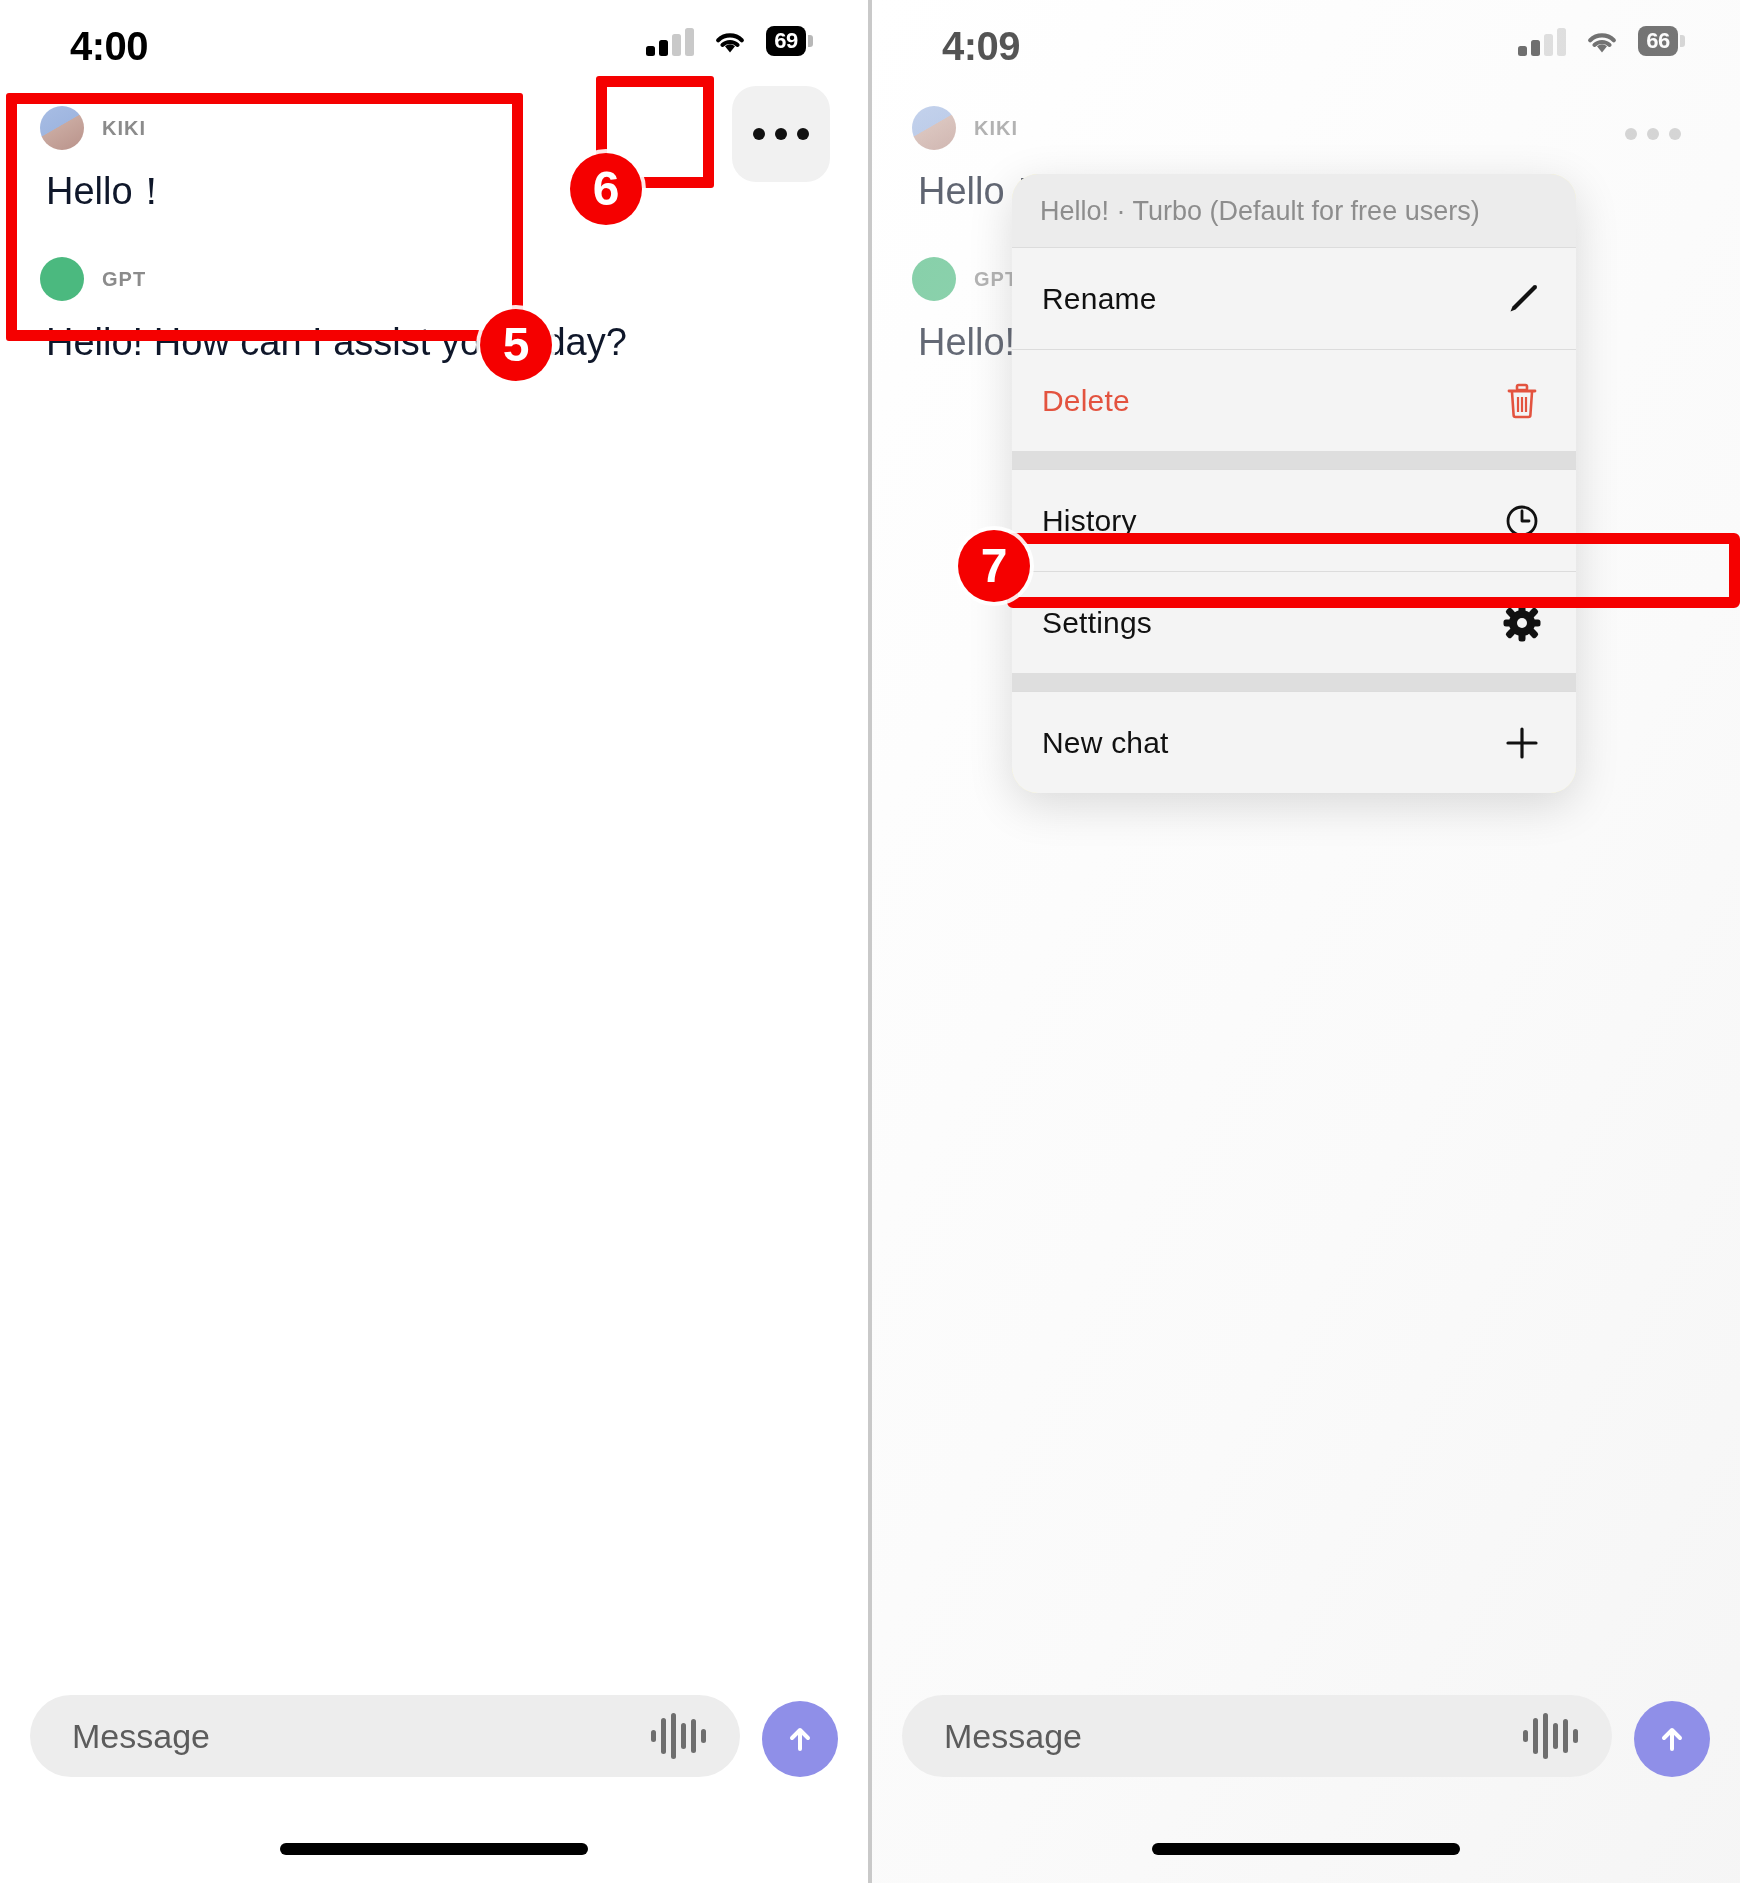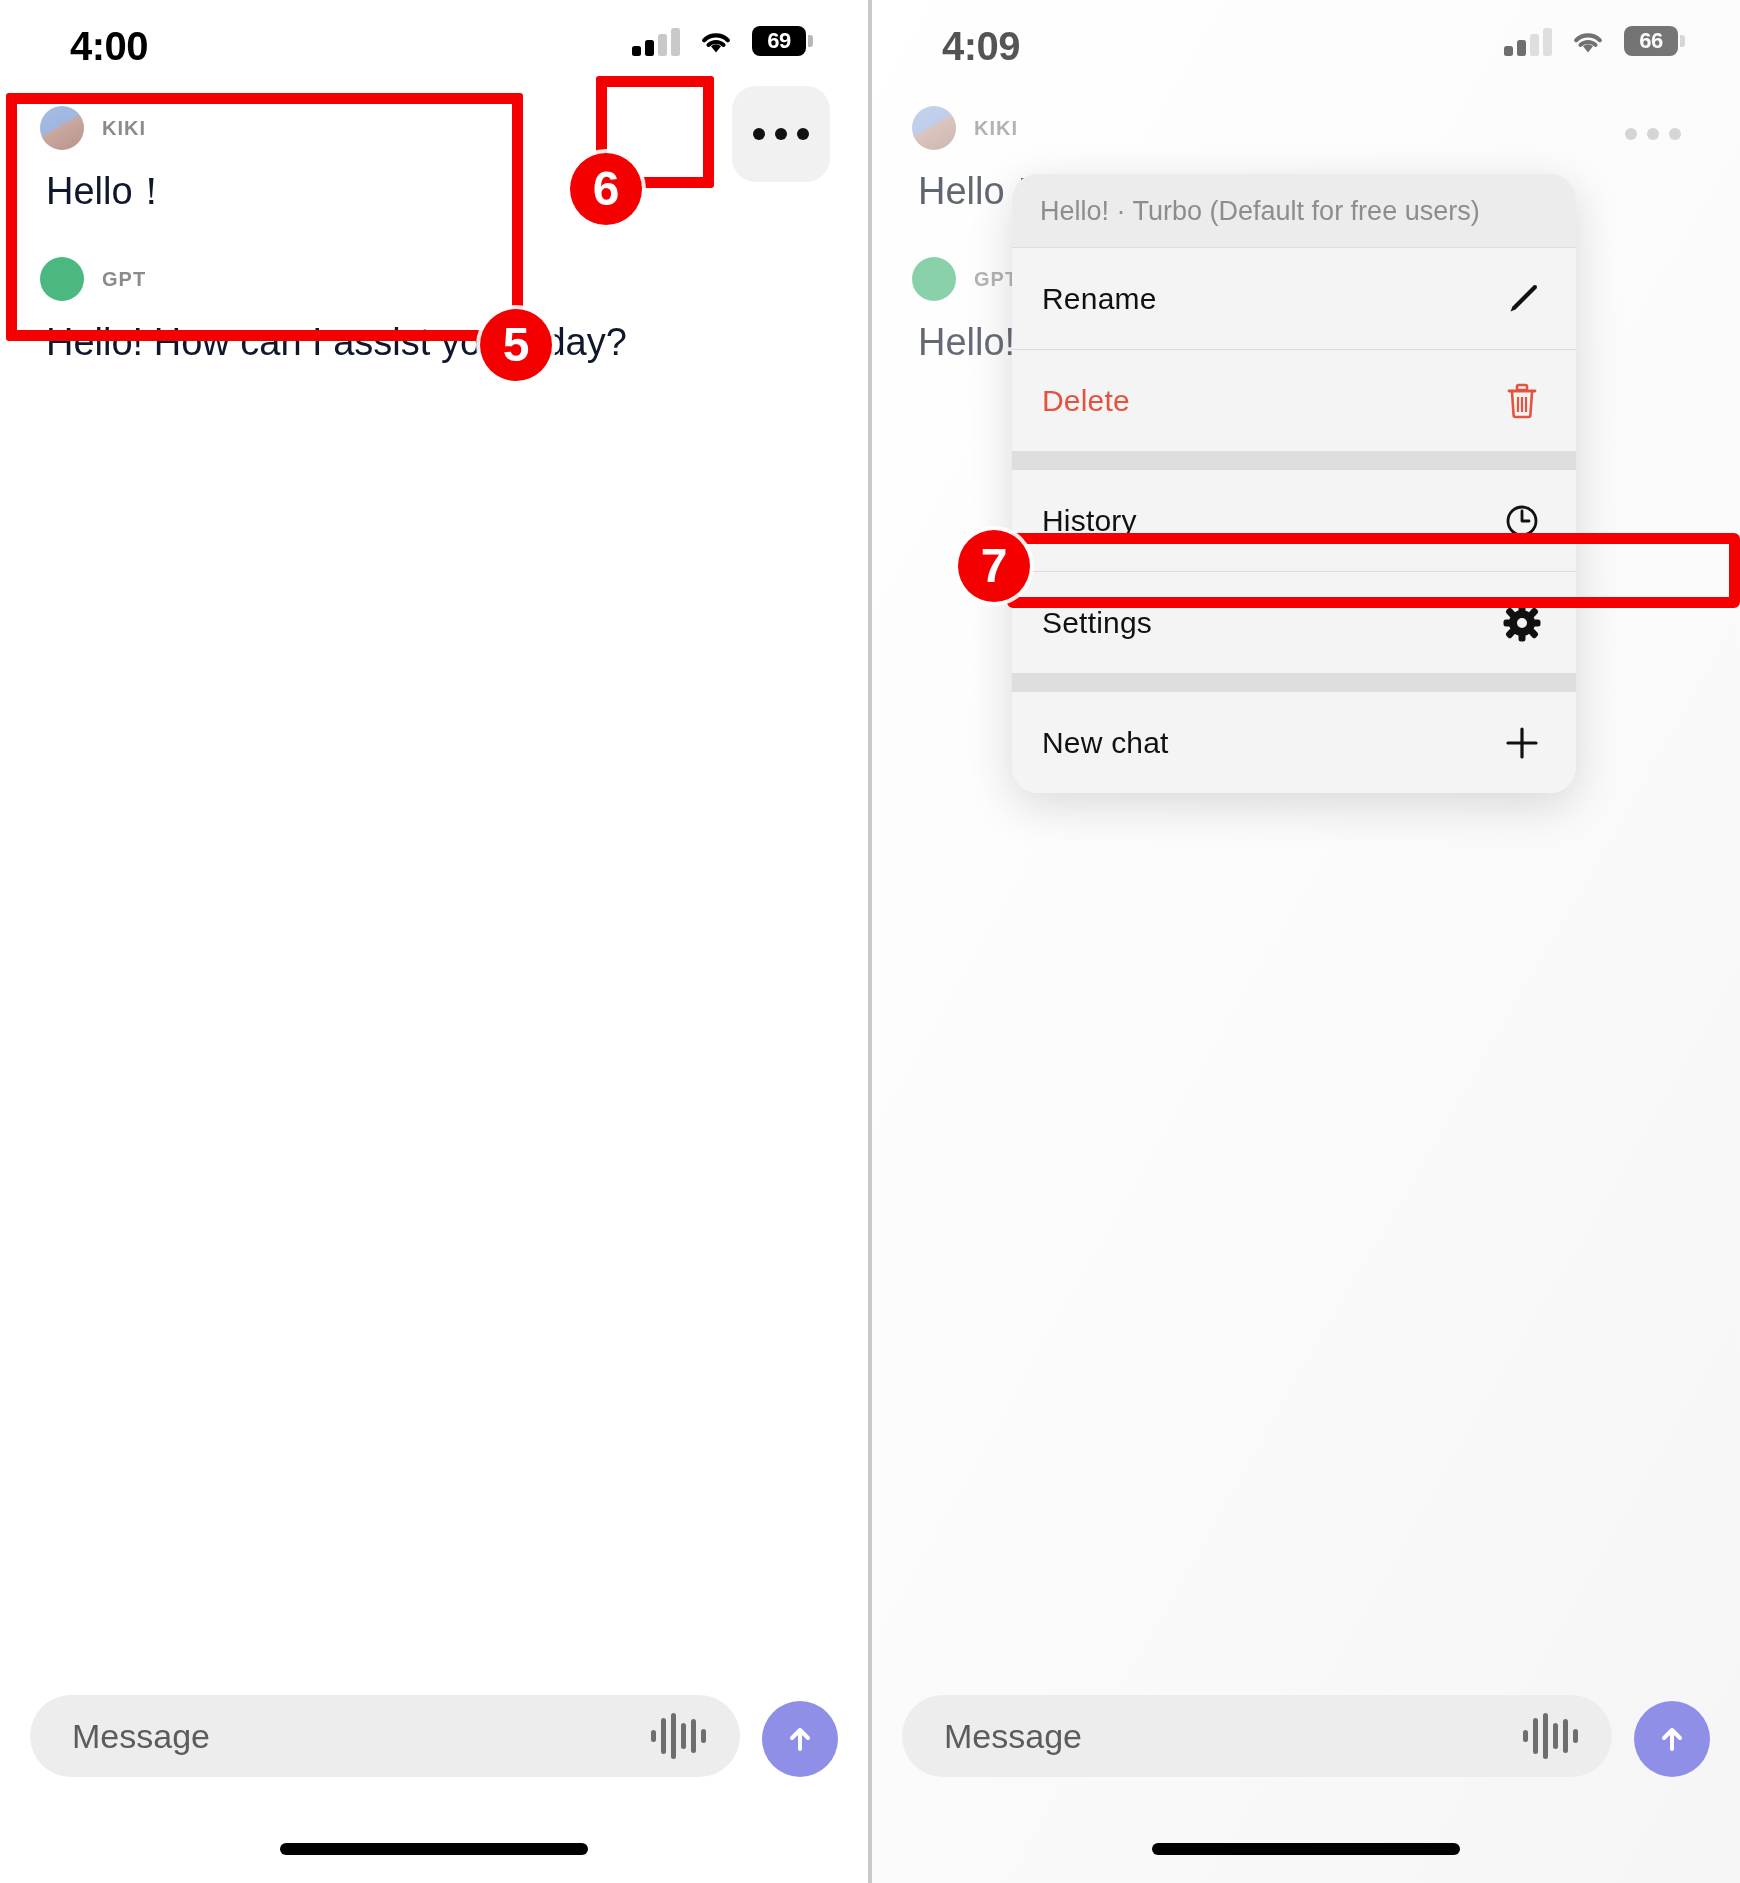--- a/index.html
+++ b/index.html
@@ -76,21 +76,21 @@
   }
   .signal-bars i:nth-child(1) { height: 10px; }
   .signal-bars i:nth-child(2) { height: 16px; }
   .signal-bars i:nth-child(3) { height: 22px; background: #c9c9c9; }
   .signal-bars i:nth-child(4) { height: 28px; background: #c9c9c9; }
 
   .wifi-icon { width: 36px; height: 28px; }
 
   .battery {
     position: relative;
-    width: 54px;
+    width: 40px;
     height: 30px;
     border-radius: 8px;
     background: #000;
     display: flex;
     align-items: center;
     justify-content: center;
   }
   .battery::after {
     content: "";
     position: absolute;

